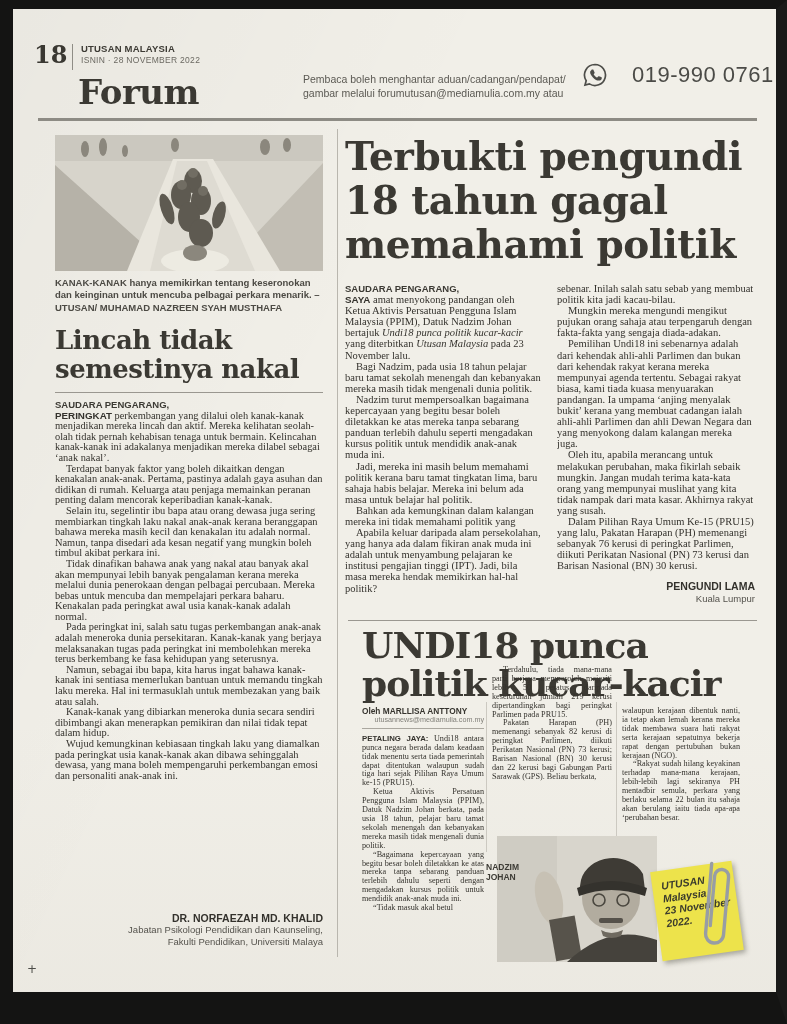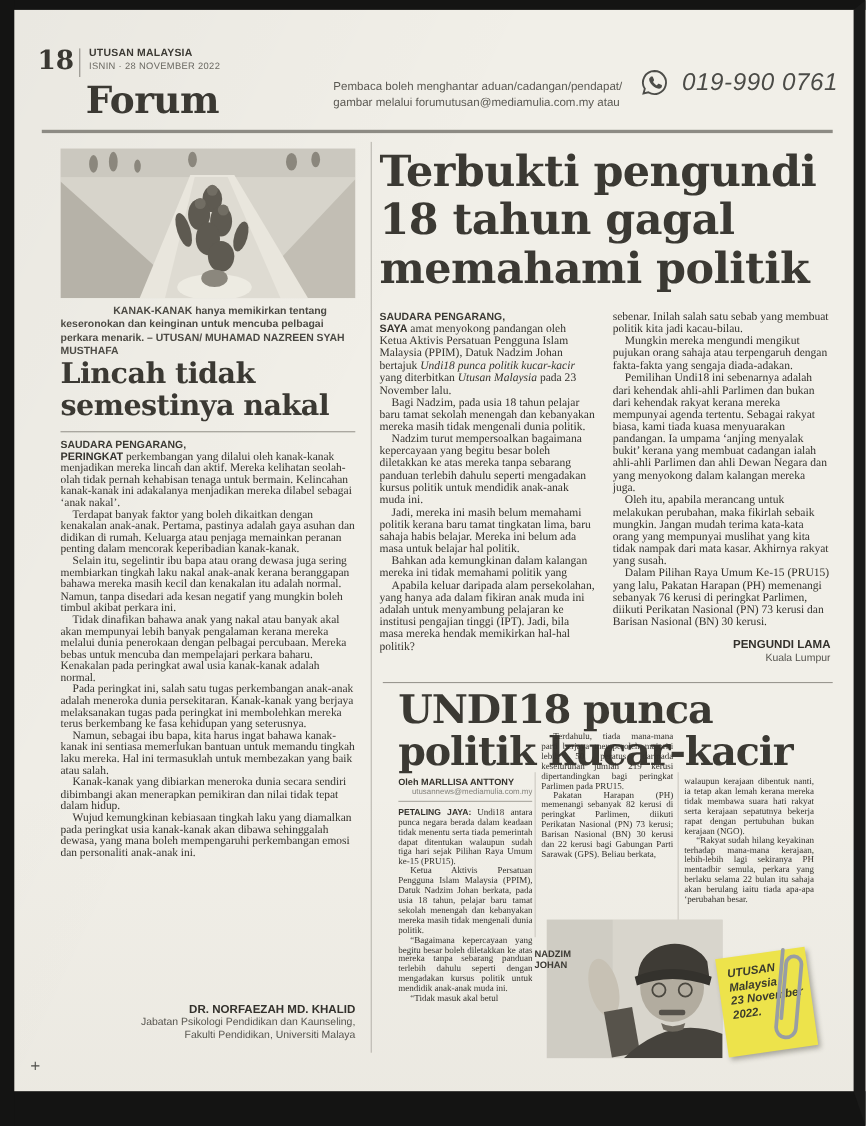--- a/index.html
+++ b/index.html
@@ -23,38 +23,38 @@
   .sans{font-family:"Liberation Sans", sans-serif;}
   .serifhead{font-family:"DejaVu Serif", serif;font-weight:bold;color:#3b3933;letter-spacing:-0.5px;}
 
   
   .page-number{left:34px;top:40px;font-family:"DejaVu Serif",serif;font-weight:bold;font-size:24px;color:#3a3832;}
   .hdr-div{left:72px;top:44px;width:1px;height:26px;background:#8f8d86;}
   .mast-name{left:81px;top:43px;font-size:9.5px;font-weight:bold;color:#3c3a34;letter-spacing:0.2px;}
   .mast-date{left:81px;top:55px;font-size:8.5px;color:#6b6962;letter-spacing:0.3px;}
   .section-title{left:78px;top:72px;font-size:34px;}
   .contact{left:303px;top:72px;font-size:10.5px;line-height:14px;color:#5b5953;}
-  .phone-wrap{left:582px;top:62px;display:flex;align-items:flex-start;gap:12px;font-style:italic;}
+  .phone-wrap{left:582px;top:62px;display:flex;align-items:flex-start;gap:24px;}
   .phone-number{font-size:22px;color:#4b4b47;letter-spacing:0.5px;}
   .header-rule{left:38px;top:118px;width:719px;height:3px;background:#8d8b84;}
 
   
   .vdiv{left:337px;top:129px;width:1px;height:828px;background:#b9b6ae;}
 
   
   .children-photo{left:55px;top:135px;width:268px;height:136px;background:#d5d2ca;overflow:hidden;}
   .photo-caption{left:55px;top:277px;width:268px;font-size:9.5px;line-height:12.3px;font-weight:bold;color:#4c4a44;}
   .left-headline{left:55px;top:326px;width:268px;font-size:26px;line-height:29px;}
   .left-rule{left:55px;top:392px;width:268px;height:1px;background:#9a9790;}
   .left-body{left:55px;top:400px;width:268px;height:508px;overflow:hidden;font-size:10.4px;line-height:10.6px;}
   .salutation{font-family:"Liberation Sans",sans-serif;font-size:9.5px;font-weight:bold;color:#3c3a34;margin:0 0 9px 0;}
   .left-body p, .main-col p, .bot-col p{margin:0;}
   .plist p{text-indent:11px;}
   .plist.contfirst p:first-child{text-indent:0;}
-  .lead-bold{font-weight:bold;margin-left:48px;}
+  .lead-bold{font-weight:bold;}
   .left-byline{left:55px;top:912px;width:268px;text-align:right;}
   .author-name{font-size:10.5px;font-weight:bold;color:#33312c;}
   .author-affil{font-size:9.5px;color:#55534d;line-height:12px;}
 
   
   .main-headline{left:345px;top:134px;width:414px;font-size:39px;line-height:44px;}
   .main-col{font-size:10.5px;line-height:11.1px;overflow:hidden;}
   .main-col1{left:345px;top:283px;width:196px;height:332px;}
   .main-col2{left:557px;top:283px;width:198px;height:332px;}
   .main-author{margin-top:10px;text-align:right;font-family:"Liberation Sans",sans-serif;}

